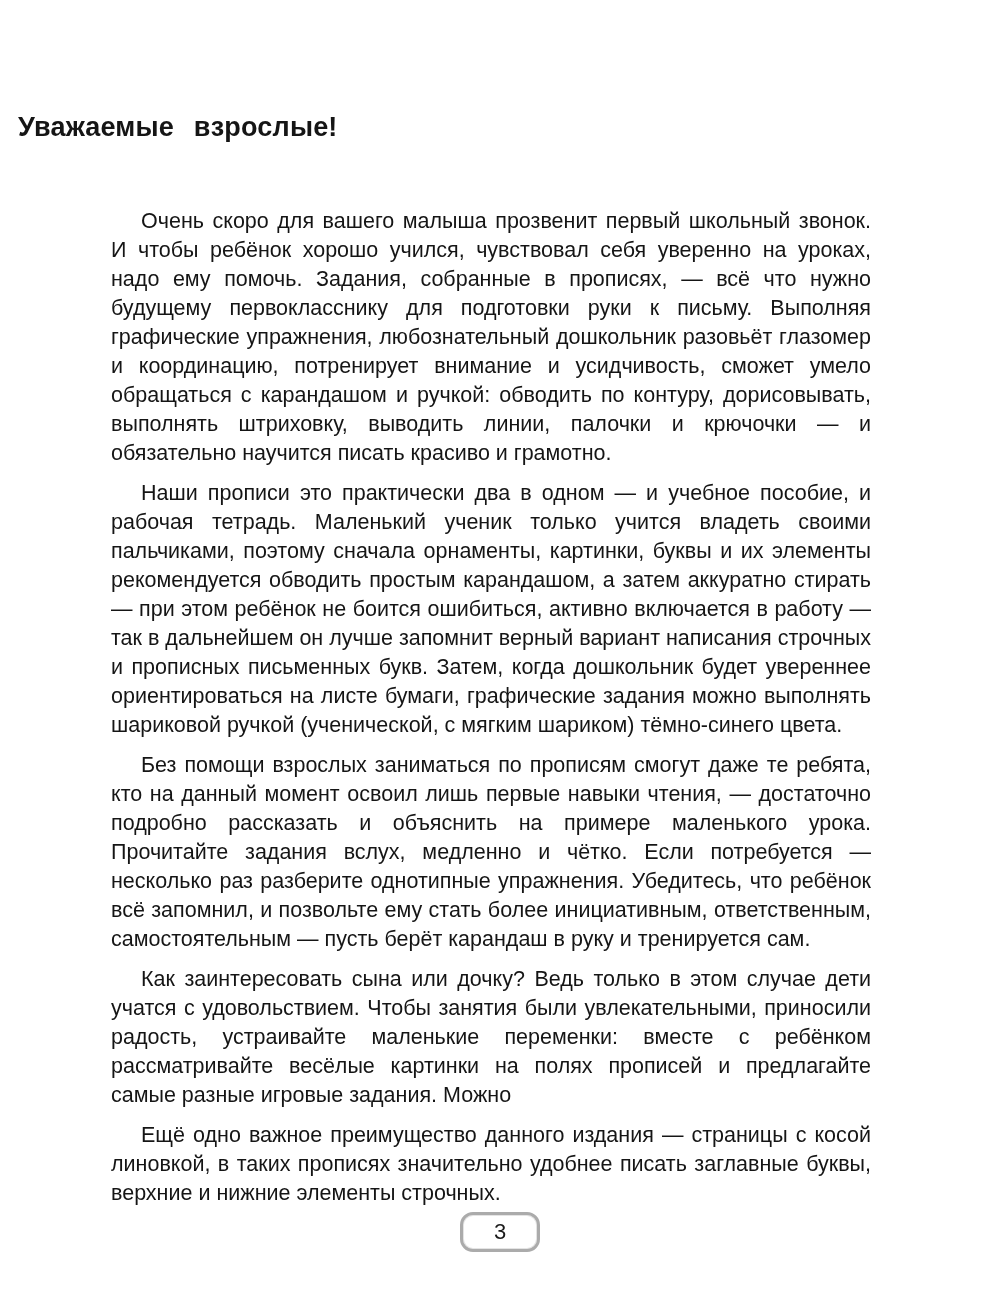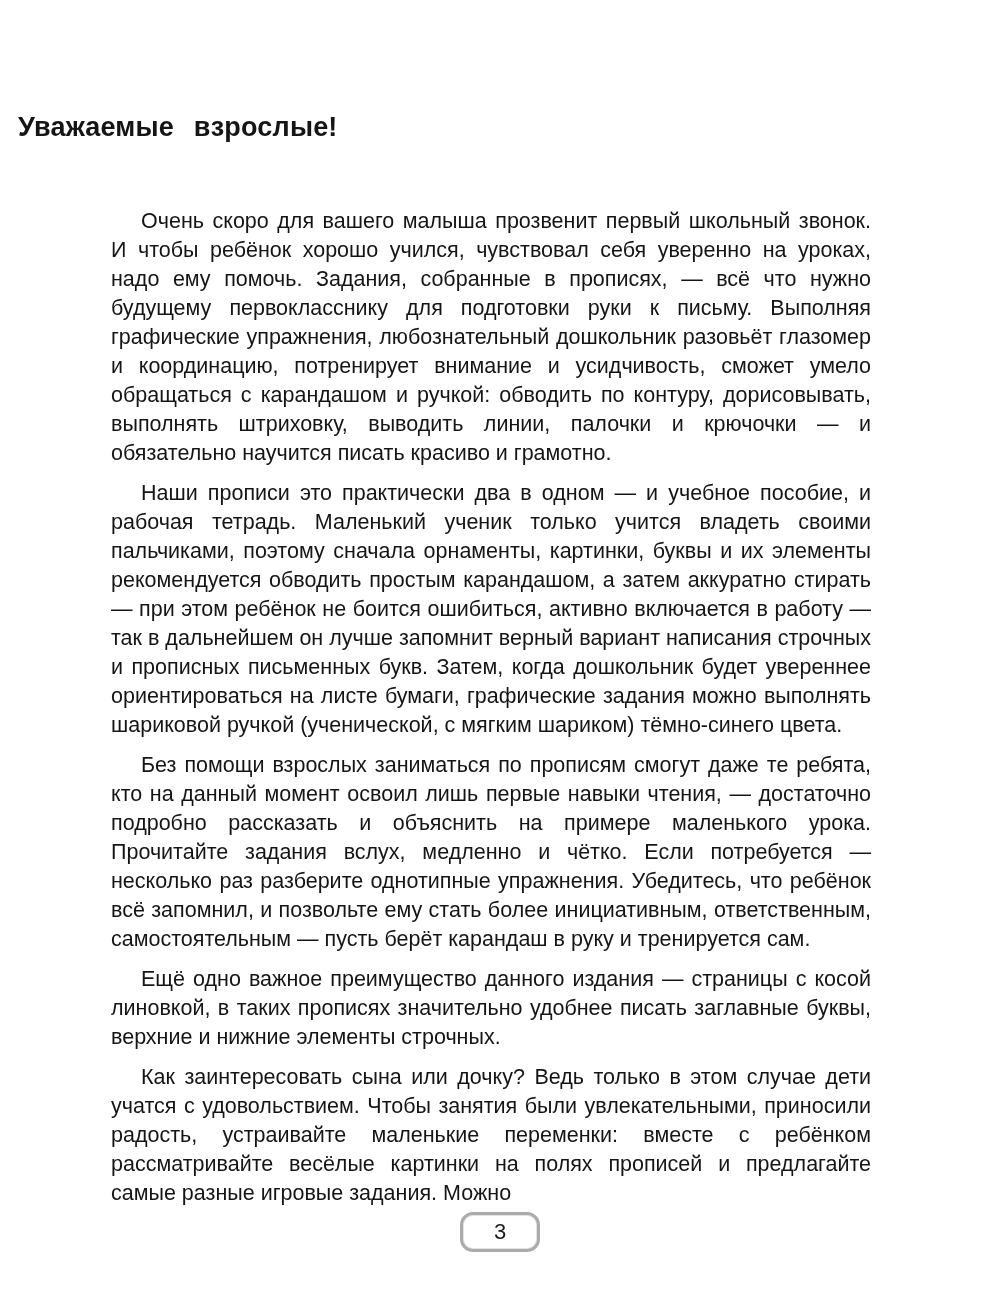--- a/index.html
+++ b/index.html
@@ -69,21 +69,21 @@
 <body>
 
 <div class="page">
 
   <h1 class="title">Уважаемые взрослые!</h1>
 
   <div class="body-text">
     <p>Очень скоро для вашего малыша прозвенит первый школьный звонок. И чтобы ребёнок хорошо учился, чувствовал себя уверенно на уроках, надо ему помочь. Задания, собранные в прописях, — всё что нужно будущему первокласснику для подготовки руки к письму. Выполняя графические упражнения, любознательный дошкольник разовьёт глазомер и координацию, потренирует внимание и усидчивость, сможет умело обращаться с карандашом и ручкой: обводить по контуру, дорисовывать, выполнять штриховку, выводить линии, палочки и крючочки — и обязательно научится писать красиво и грамотно.</p>
     <p>Наши прописи это практически два в одном — и учебное пособие, и рабочая тетрадь. Маленький ученик только учится владеть своими пальчиками, поэтому сначала орнаменты, картинки, буквы и их элементы рекомендуется обводить простым карандашом, а затем аккуратно стирать — при этом ребёнок не боится ошибиться, активно включается в работу — так в дальнейшем он лучше запомнит верный вариант написания строчных и прописных письменных букв. Затем, когда дошкольник будет увереннее ориентироваться на листе бумаги, графические задания можно выполнять шариковой ручкой (ученической, с мягким шариком) тёмно-синего цвета.</p>
     <p>Без помощи взрослых заниматься по прописям смогут даже те ребята, кто на данный момент освоил лишь первые навыки чтения, — достаточно подробно рассказать и объяснить на примере маленького урока. Прочитайте задания вслух, медленно и чётко. Если потребуется — несколько раз разберите однотипные упражнения. Убедитесь, что ребёнок всё запомнил, и позвольте ему стать более инициативным, ответственным, самостоятельным — пусть берёт карандаш в руку и тренируется сам.</p>
+    <p>Как заинтересовать сына или дочку? Ведь только в этом случае дети учатся с удовольствием. Чтобы занятия были увлекательными, приносили радость, устраивайте маленькие переменки: вместе с ребёнком рассматривайте весёлые картинки на полях прописей и предлагайте самые разные игровые задания. Можно</p>
     <p>Ещё одно важное преимущество данного издания — страницы с косой линовкой, в таких прописях значительно удобнее писать заглавные буквы, верхние и нижние элементы строчных.</p>
-    <p>Как заинтересовать сына или дочку? Ведь только в этом случае дети учатся с удовольствием. Чтобы занятия были увлекательными, приносили радость, устраивайте маленькие переменки: вместе с ребёнком рассматривайте весёлые картинки на полях прописей и предлагайте самые разные игровые задания. Можно</p>
   </div>
 
   <div class="page-number-badge">
     <span>3</span>
   </div>
 
 </div>
 
 </body></html>

